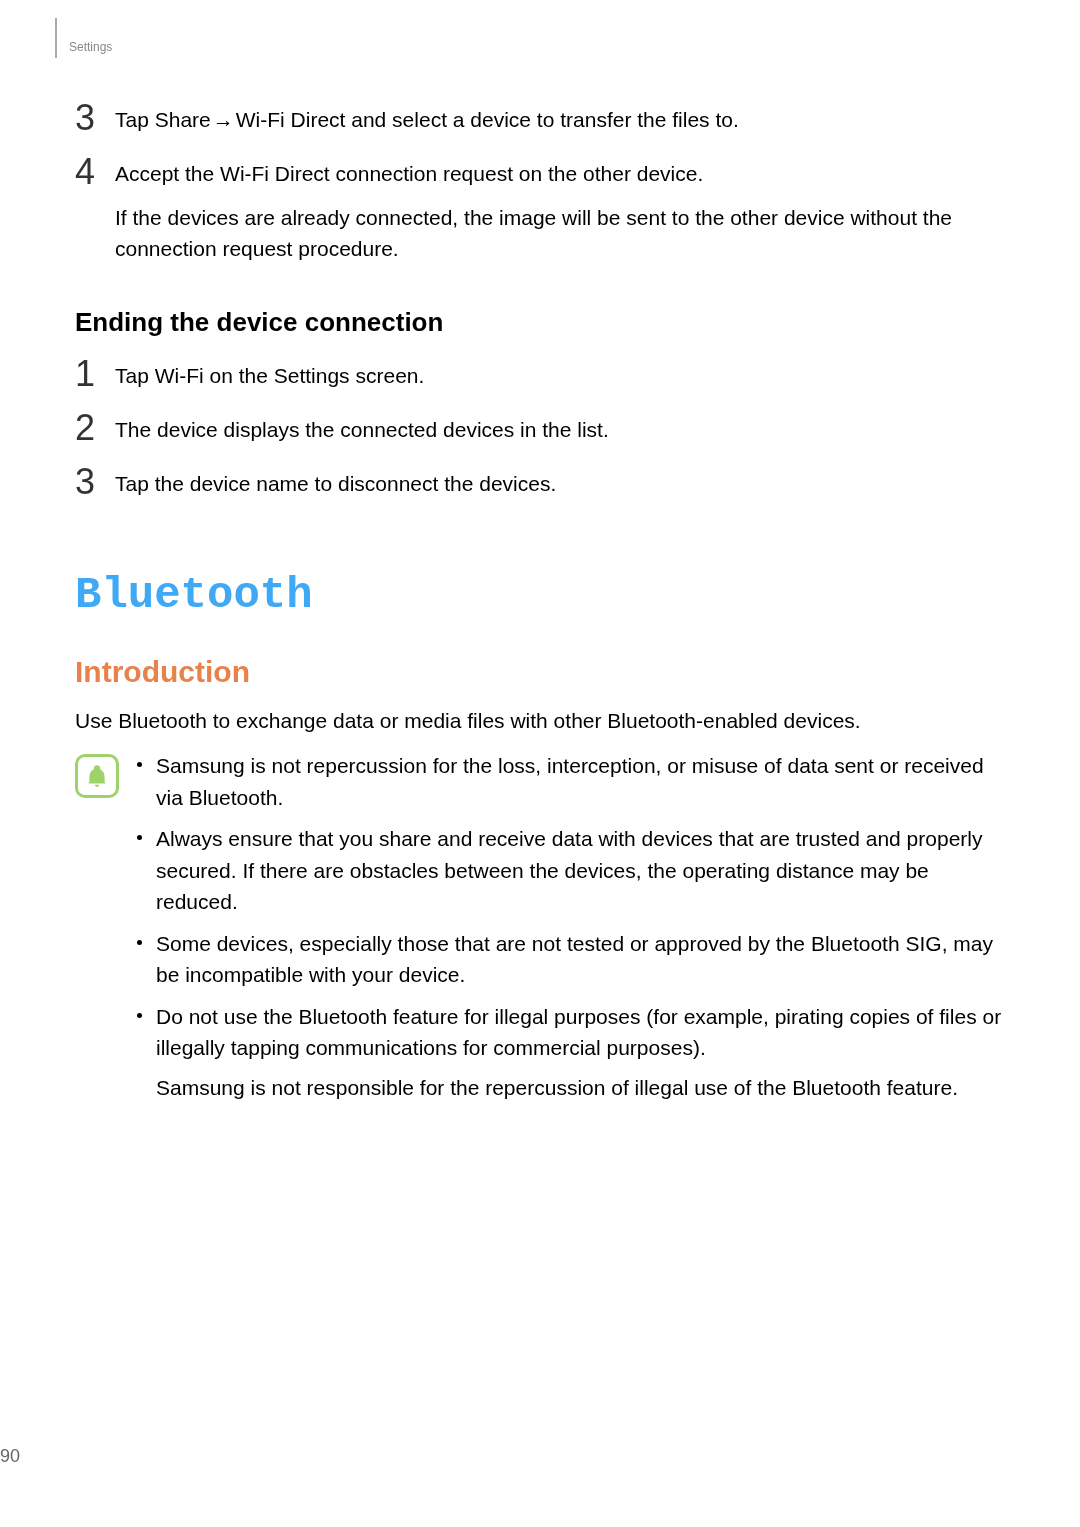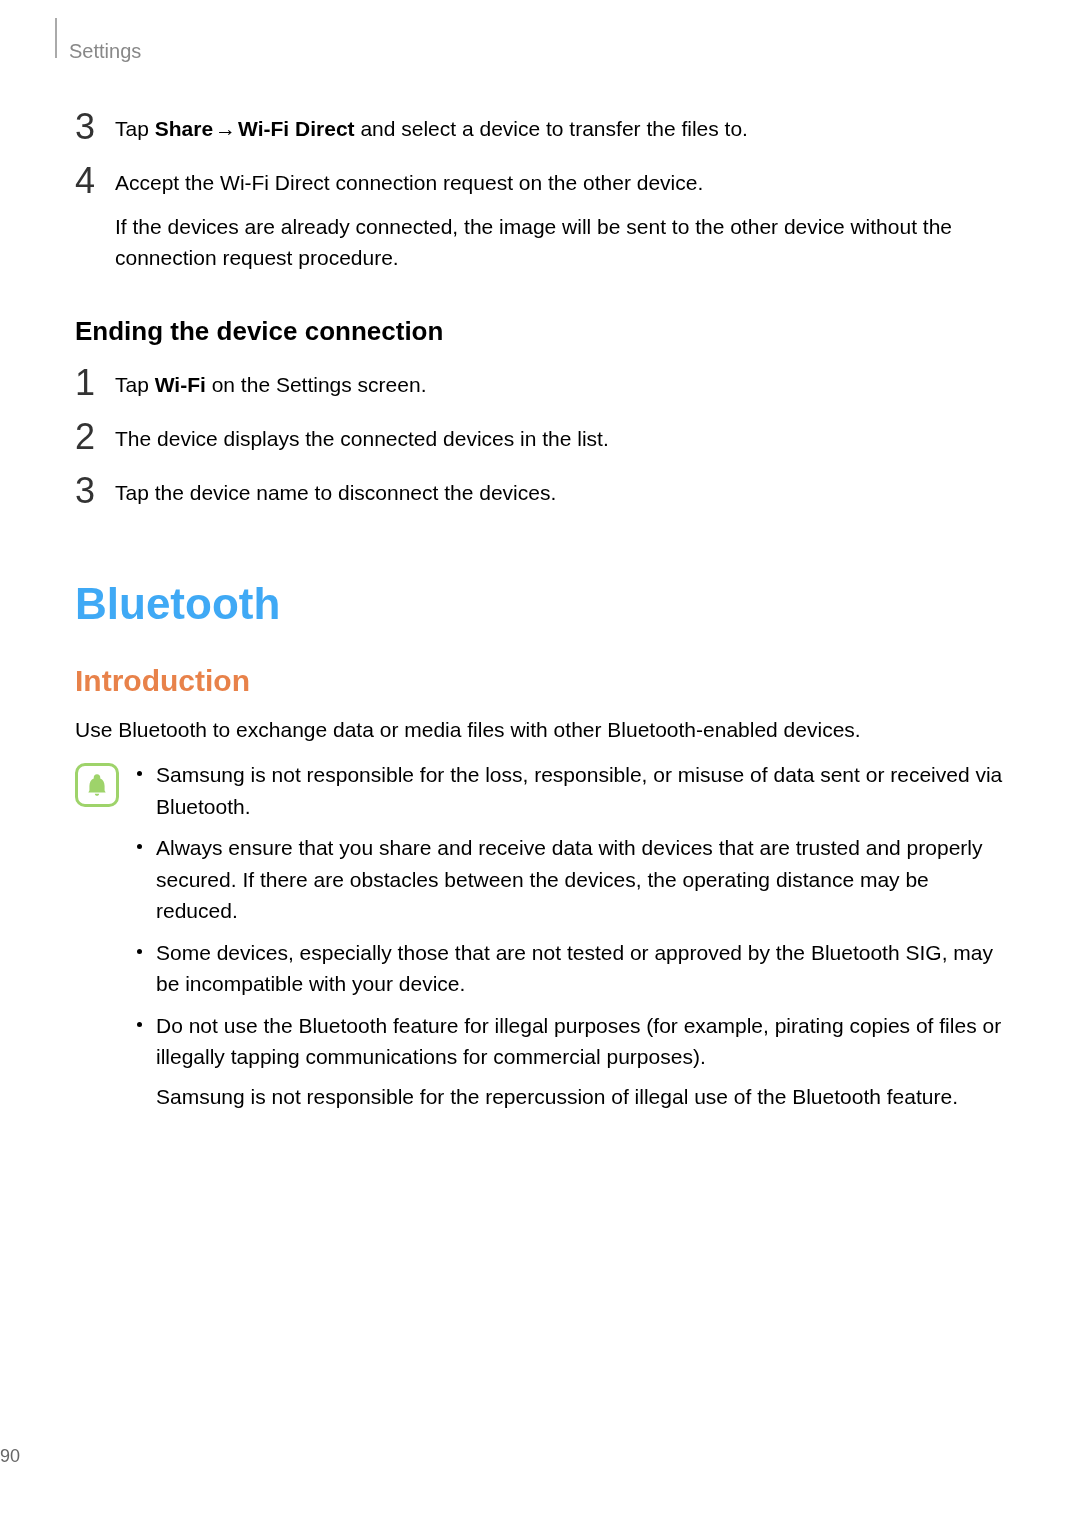--- a/index.html
+++ b/index.html
@@ -19,21 +19,21 @@
       padding: 40px 75px 0 75px;
     }
     .header-rule {
       position: absolute;
       top: 18px;
       left: 55px;
       height: 40px;
       border-left: 2px solid #aaa;
     }
     .header-label {
-      font-size: 20px;
+      font-size: 12px;
       color: #888888;
       margin-left: -6px;
       padding-top: 0px;
       margin-bottom: 50px;
     }
     .numbered-list {
       margin-top: 40px;
     }
     .numbered-item {
       display: flex;
@@ -56,39 +56,40 @@
       color: #000000;
       flex: 1;
     }
     .step-body p {
       margin-bottom: 12px;
     }
     .step-body p:last-child {
       margin-bottom: 0;
     }
     .bold {
-      font-weight: 700;
+      font-weight: 400;
     }
     .arrow {
       display: inline-block;
       margin: 0 2px;
     }
     .subsection-heading {
       font-size: 26px;
       font-weight: 700;
       color: #000000;
       margin-top: 42px;
       margin-bottom: 22px;
     }
     .section-heading {
       font-size: 44px;
       font-weight: 700;
       color: #3fa9f5;
       margin-top: 70px;
       margin-bottom: 30px;
+      font-family: Liberation Mono, monospace;
     }
     .subsection-heading-colored {
       font-size: 30px;
       font-weight: 700;
       color: #e8824a;
       margin-top: 35px;
       margin-bottom: 16px;
     }
     .intro-text {
       font-size: 21px;
@@ -229,21 +230,21 @@
       <div class="notice-icon-box">
         <svg class="bell-svg" viewBox="0 0 24 24">
           <path fill="#9ed36a" d="M12 2 C10 2 9 3.5 9 5 L9 6 C6.5 7 5 9.5 5 13 L5 17 L4 19 L20 19 L19 17 L19 13 C19 9.5 17.5 7 15 6 L15 5 C15 3.5 14 2 12 2 Z M10 20 C10 21.1 10.9 22 12 22 C13.1 22 14 21.1 14 20 Z"></path>
         </svg>
       </div>
     </div>
     <ul class="notice-list">
       <li class="notice-item">
         <span class="bullet"></span>
         <div class="notice-text">
-          <p>Samsung is not responsible for the loss, responsible, or misuse of data sent or received via Bluetooth.</p>
+          <p>Samsung is not repercussion for the loss, interception, or misuse of data sent or received via Bluetooth.</p>
         </div>
       </li>
       <li class="notice-item">
         <span class="bullet"></span>
         <div class="notice-text">
           <p>Always ensure that you share and receive data with devices that are trusted and properly secured. If there are obstacles between the devices, the operating distance may be reduced.</p>
         </div>
       </li>
       <li class="notice-item">
         <span class="bullet"></span>

